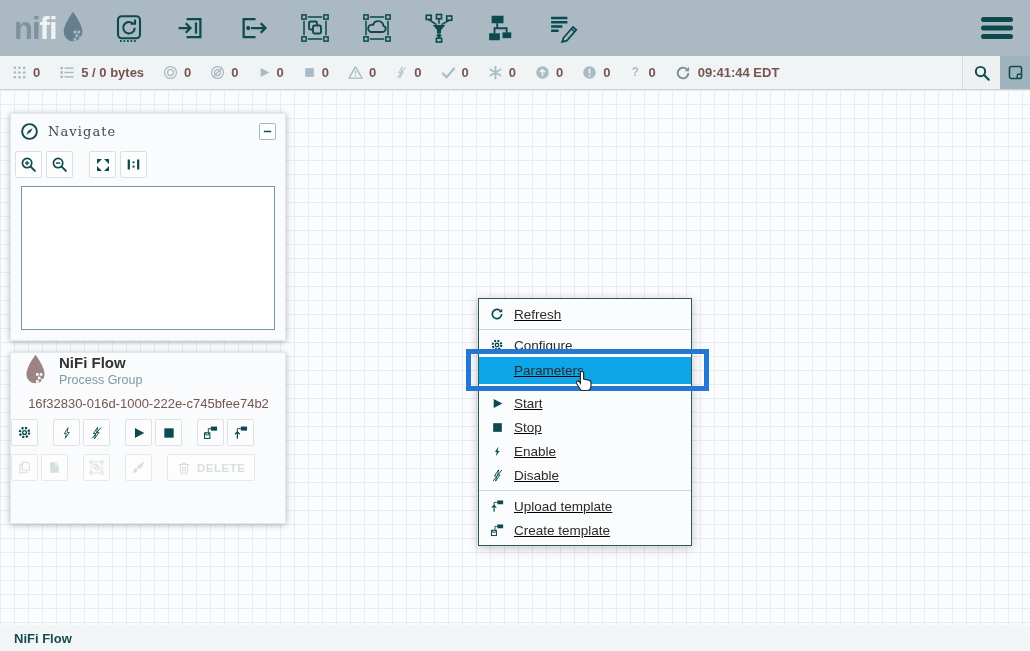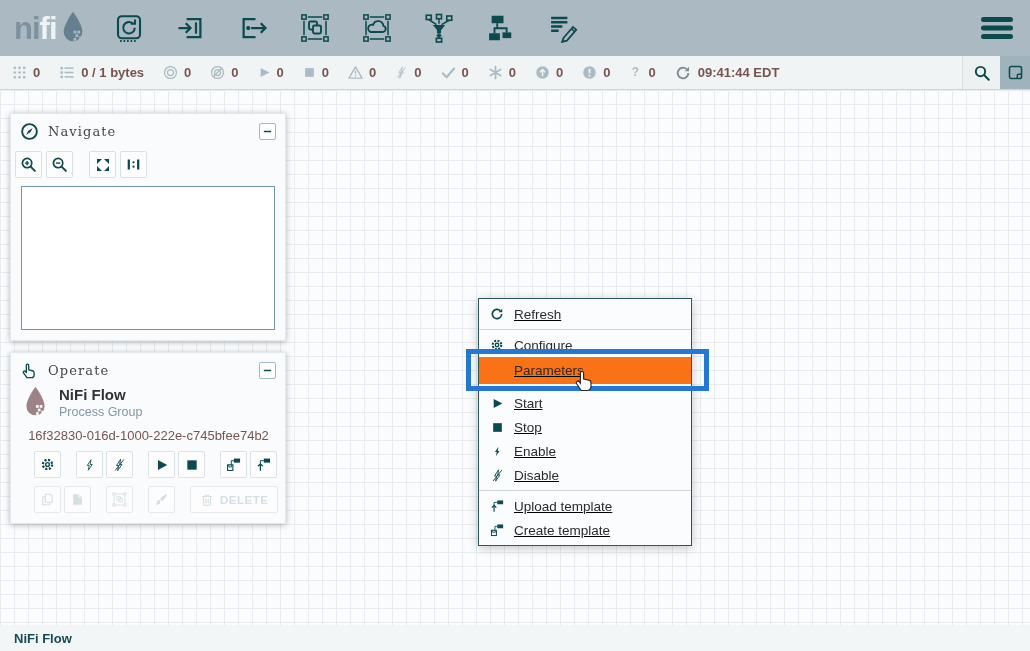--- a/index.html
+++ b/index.html
@@ -56,36 +56,36 @@
           box-sizing:border-box;}
   .gap-l{margin-left:12px;}
   .nav-preview{margin:0 10px;height:142px;background:#ffffff;border:1px solid #7195aa;cursor:move;}
 
   .operate{left:10px;top:262px;width:276px;height:172px;}
   .flow-row{display:flex;align-items:center;padding:1px 12px 0 12px;}
   .flow-text{margin-left:11px;}
   .flow-name{font-size:15px;font-weight:bold;color:#333;line-height:18px;}
   .flow-type{font-size:12.5px;color:#7e99a6;margin-top:1px;}
   .flow-id{padding:9px 12px 0 13px;font-size:13px;color:#775351;white-space:nowrap;text-align:center;}
-  .op-row{display:flex;align-items:center;gap:3px;padding:8px 0 0 23px;}
+  .op-row{display:flex;align-items:center;gap:3px;padding:8px 0 0 0;}
   .op-btn{width:27px;height:27px;background:#fdfdfe;border:1px solid #dce3e6;border-radius:2px;
           display:flex;align-items:center;justify-content:center;color:#0b4a4e;cursor:pointer;
           box-sizing:border-box;}
   .op-btn.disabled{color:#d5dee1;border-color:#e4eaec;cursor:default;}
   .delete-btn{width:auto;padding:0 9px;gap:6px;font-size:11.5px;font-weight:bold;
               letter-spacing:.5px;color:#ccd6da;}
 
   
   .context-menu{position:absolute;left:478px;top:208px;width:214px;background:#fbfcfd;
                 border:1px solid #2a5a5f;box-shadow:0 2px 10px rgba(0,0,0,.22);
                 padding:3px 0;z-index:5;box-sizing:border-box;text-decoration:underline;}
   .menu-item{display:flex;align-items:center;height:24px;padding:0 10px;font-size:13.5px;
              color:#2b2b2b;cursor:pointer;}
   .menu-item .mi-icon{width:16px;margin-right:9px;display:flex;justify-content:center;color:#0b4a4e;}
-  .menu-item.highlighted{background:#f97316;height:27px;}
+  .menu-item.highlighted{background:#0ea5e9;height:27px;}
   .menu-sep{height:1px;background:#ccd4d8;margin:3px 0;}
 
   .blue-rect{position:absolute;left:466px;top:259px;width:233px;height:32px;
              border:5px solid #2478d4;z-index:6;pointer-events:none;}
   .cursor-hand{position:absolute;left:572px;top:276px;z-index:7;pointer-events:none;}
 
   
   .breadcrumb-bar{position:absolute;left:0;right:0;bottom:0;height:26px;background:#f3f6f7;
                   display:flex;align-items:center;padding-left:14px;box-sizing:border-box;}
   .breadcrumb-label{font-size:13px;font-weight:bold;color:#164b52;}
@@ -212,21 +212,21 @@
       </span>
       <span class="stat">
         <svg width="16" height="15" viewBox="0 0 24 24" fill="currentColor">
             <rect x="1.5" y="3" width="4" height="4"></rect>
             <rect x="8" y="3.8" width="14.5" height="2.4"></rect>
             <rect x="1.5" y="10" width="4" height="4"></rect>
             <rect x="8" y="10.8" width="14.5" height="2.4"></rect>
             <rect x="1.5" y="17" width="4" height="4"></rect>
             <rect x="8" y="17.8" width="14.5" height="2.4"></rect>
           </svg>
-        <span class="val">0 / 1 bytes</span>
+        <span class="val">5 / 0 bytes</span>
       </span>
       <span class="stat">
         <svg width="15" height="15" viewBox="0 0 24 24" fill="none" stroke="currentColor">
             <circle cx="12" cy="12" r="9.5" stroke-width="2"></circle>
             <circle cx="12" cy="12" r="4.8" stroke-width="2"></circle>
           </svg>
         <span class="val">0</span>
       </span>
       <span class="stat">
         <svg width="15" height="15" viewBox="0 0 24 24" fill="none" stroke="currentColor">
@@ -362,31 +362,20 @@
               <path d="M4.5 4v16M19.5 4v16" stroke="currentColor" stroke-width="3.6"></path>
               <circle cx="12" cy="8.5" r="1.8" fill="currentColor"></circle>
               <circle cx="12" cy="15.5" r="1.8" fill="currentColor"></circle>
             </svg>
         </span>
       </div>
       <div class="nav-preview"></div>
     </div>
 
     <div class="panel operate">
-      <div class="panel-header">
-        <svg width="19" height="19" viewBox="0 0 24 24">
-            <path d="M8.8 21 4.6 15.2c-.7-.9-.5-1.8.2-2.3.7-.5 1.6-.3 2.2.5l1 1.3V5.6c0-.9.6-1.6 1.5-1.6s1.5.7 1.5 1.6v5.6l4.9 1.1c1.2.3 1.9 1.1 1.9 2.4v3.2c0 2-1.3 3.1-3.3 3.1z" fill="none" stroke="currentColor" stroke-width="1.7" stroke-linejoin="round"></path>
-          </svg>
-        <span class="panel-title">Operate</span>
-        <span class="collapse-btn">
-          <svg width="11" height="11" viewBox="0 0 12 12">
-              <path d="M2 6h8" stroke="currentColor" stroke-width="1.6"></path>
-            </svg>
-        </span>
-      </div>
       <div class="flow-row">
         <span>
           <svg width="25" height="33" viewBox="0 0 24 32">
               <path d="M12 .8C12 .8 3.2 12.6 3.2 19.6a8.8 8.8 0 0 0 17.6 0C20.8 12.6 12 .8 12 .8z" fill="#9c8385"></path>
               <g fill="#fafbfc">
                 <rect x="12.5" y="18.5" width="2.6" height="2.6"></rect>
                 <rect x="16.1" y="18.5" width="2.6" height="2.6"></rect>
                 <rect x="14.3" y="22" width="2.6" height="2.6"></rect>
                 <rect x="12.5" y="25.4" width="2.6" height="2.6"></rect>
                 <rect x="17.7" y="24" width="2.2" height="2.2"></rect>

